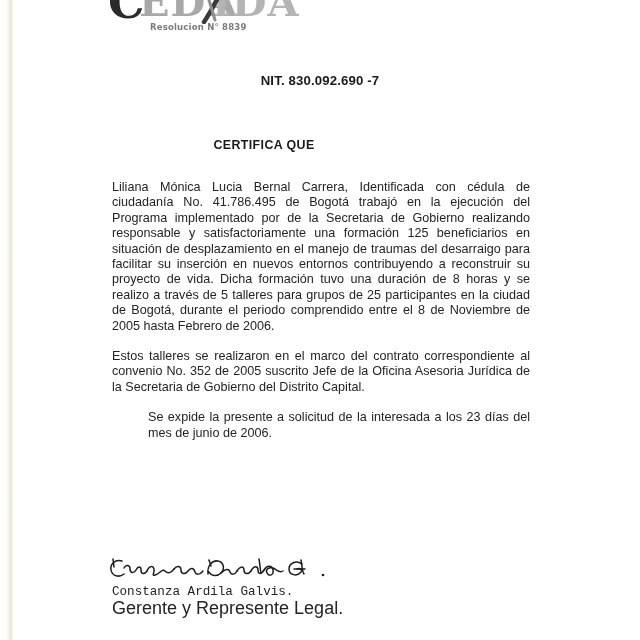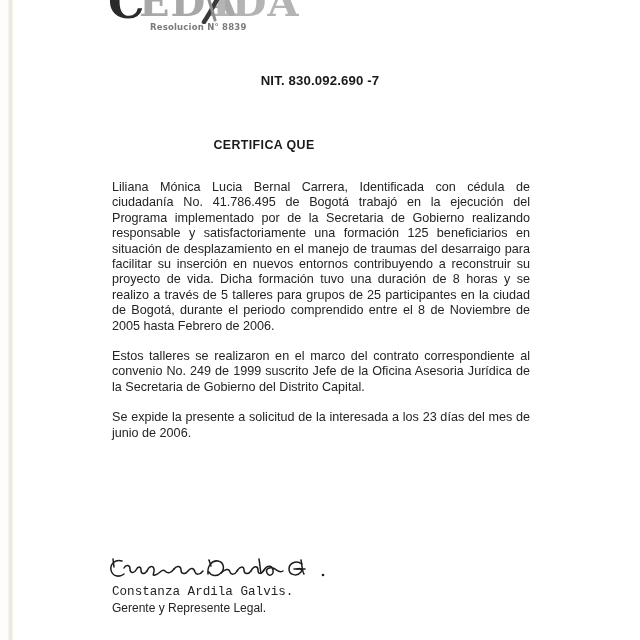--- a/index.html
+++ b/index.html
@@ -111,21 +111,21 @@
   }
   .para {
     text-align: justify;
     font-size: 12.6px;
     line-height: 15.4px;
     color: #242424;
     margin: 0 0 15px 0;
     -webkit-hyphens: none;
     hyphens: none;
   }
-  .para:last-child { margin-bottom: 0; }
+  .para:last-child { margin-bottom: 0; margin-left: 36px; }
   .para-tight { margin-bottom: 13px; }
 
   
   .signature-block {
     position: absolute;
     left: 112px;
     top: 556px;
     width: 420px;
   }
   .signature-mark {
@@ -134,21 +134,21 @@
     margin-left: -4px;
   }
   .sig-name {
     font-size: 12.6px;
     line-height: 16px;
     color: #242424;
     margin-top: -2px;
     font-family: Liberation Mono, monospace;
   }
   .sig-role {
-    font-size: 12px;
+    font-size: 18px;
     line-height: 16px;
     color: #242424;
   }
 </style>
 </head>
 <body>
 
 <div class="page">
 
   <div class="scan-edge-left2"></div>
@@ -173,21 +173,21 @@
   </div>
 
   <div class="org-block">
     <div class="org-nit">NIT. 830.092.690 -7</div>
   </div>
 
   <div class="certifica">CERTIFICA QUE</div>
 
   <div class="body-text">
     <p class="para">Liliana Mónica Lucia Bernal Carrera, Identificada con cédula de ciudadanía  No. 41.786.495 de Bogotá trabajó en la ejecución del Programa implementado por de la Secretaria de Gobierno realizando responsable y satisfactoriamente una formación 125 beneficiarios en situación de  desplazamiento  en el manejo de traumas del desarraigo para facilitar su inserción en nuevos entornos contribuyendo a reconstruir su proyecto de vida. Dicha formación tuvo una duración de 8 horas y se realizo a través de 5 talleres para grupos de 25 participantes en la ciudad de Bogotá, durante el periodo comprendido entre el 8 de Noviembre de 2005 hasta Febrero de 2006.</p>
-    <p class="para">Estos talleres se realizaron en el marco del contrato correspondiente al convenio No. 249 de 1999  suscrito Jefe de la Oficina Asesoria Jurídica de la Secretaria de Gobierno del Distrito Capital.</p>
+    <p class="para">Estos talleres se realizaron en el marco del contrato correspondiente al convenio No. 352 de 2005  suscrito Jefe de la Oficina Asesoria Jurídica de la Secretaria de Gobierno del Distrito Capital.</p>
     <p class="para">Se expide la presente a solicitud de la interesada a los 23 días del mes de junio de 2006.</p>
   </div>
 
   <div class="signature-block">
 
     <svg class="signature-mark" viewBox="0 0 230 26" aria-hidden="true">
       <g fill="none" stroke="#1c1c1c" stroke-width="1.5" stroke-linecap="round" stroke-linejoin="round">
 
         <path d="M14 5 C 7 3, 2 8, 3 14 C 4 20, 11 22, 16 18"></path>
         <path d="M5 3 L 6 11"></path>

